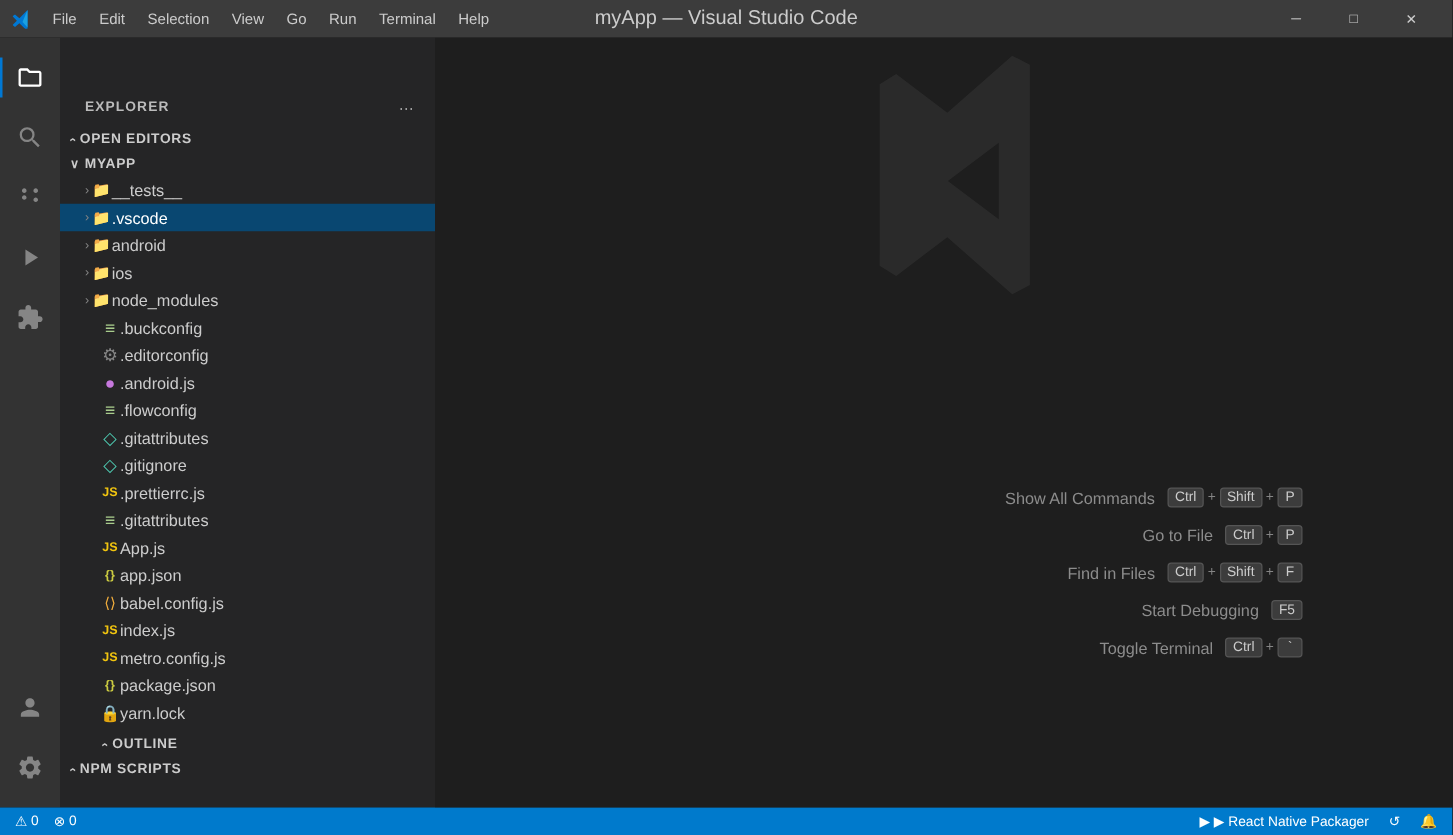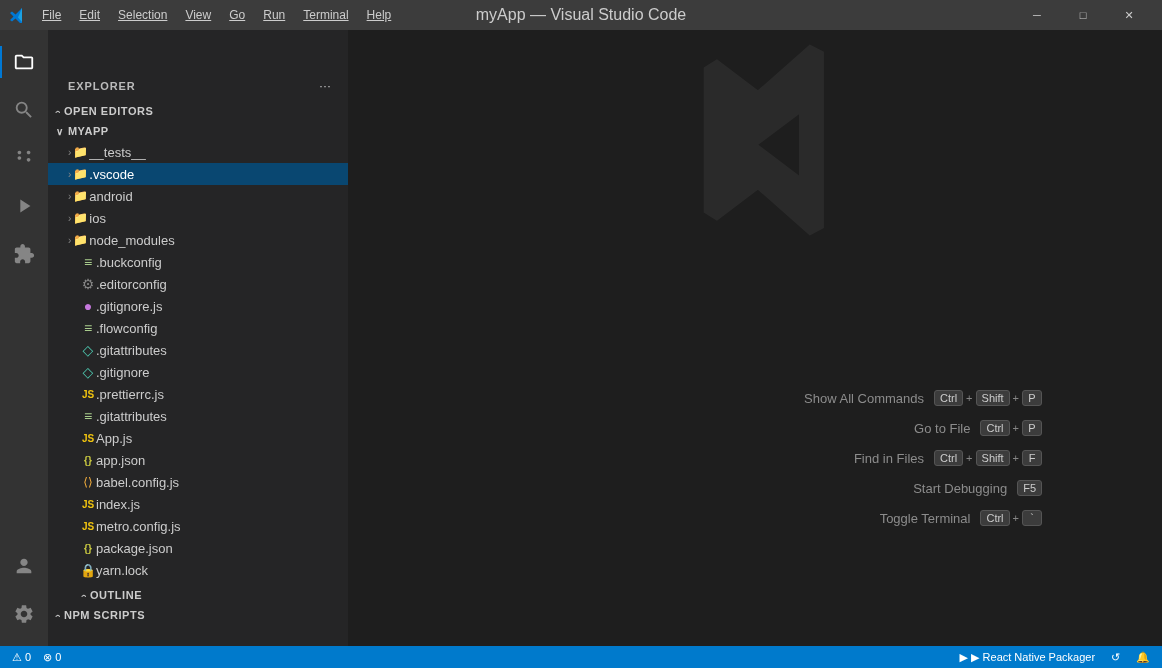--- a/index.html
+++ b/index.html
@@ -31,21 +31,20 @@
       gap: 8px;
     }
     #title-bar-logo {
       width: 16px;
       height: 16px;
     }
     #menu-bar {
       display: flex;
       align-items: flex-start;
       gap: 2px;
-      text-decoration: underline;
     }
     .menu-item {
       padding: 4px 8px;
       cursor: pointer;
       border-radius: 3px;
       font-size: 12px;
       color: #cccccc;
     }
     #title-bar-title {
       position: absolute;
@@ -439,21 +438,21 @@
 
       <div class="tree-item depth-1">
         <span style="width:12px; display:inline-block"></span>
         <span class="tree-item-icon" style="color:#858585; font-size:14px;">⚙</span>
         <span class="tree-item-label">.editorconfig</span>
       </div>
 
       <div class="tree-item depth-1">
         <span style="width:12px; display:inline-block"></span>
         <span class="tree-item-icon" style="color:#c678dd; font-size:14px;">●</span>
-        <span class="tree-item-label">.gitignore.js</span>
+        <span class="tree-item-label">.android.js</span>
       </div>
 
       <div class="tree-item depth-1">
         <span style="width:12px; display:inline-block"></span>
         <span class="tree-item-icon" style="color:#a8cc8c; font-size:14px;">≡</span>
         <span class="tree-item-label">.flowconfig</span>
       </div>
 
       <div class="tree-item depth-1">
         <span style="width:12px; display:inline-block"></span>

